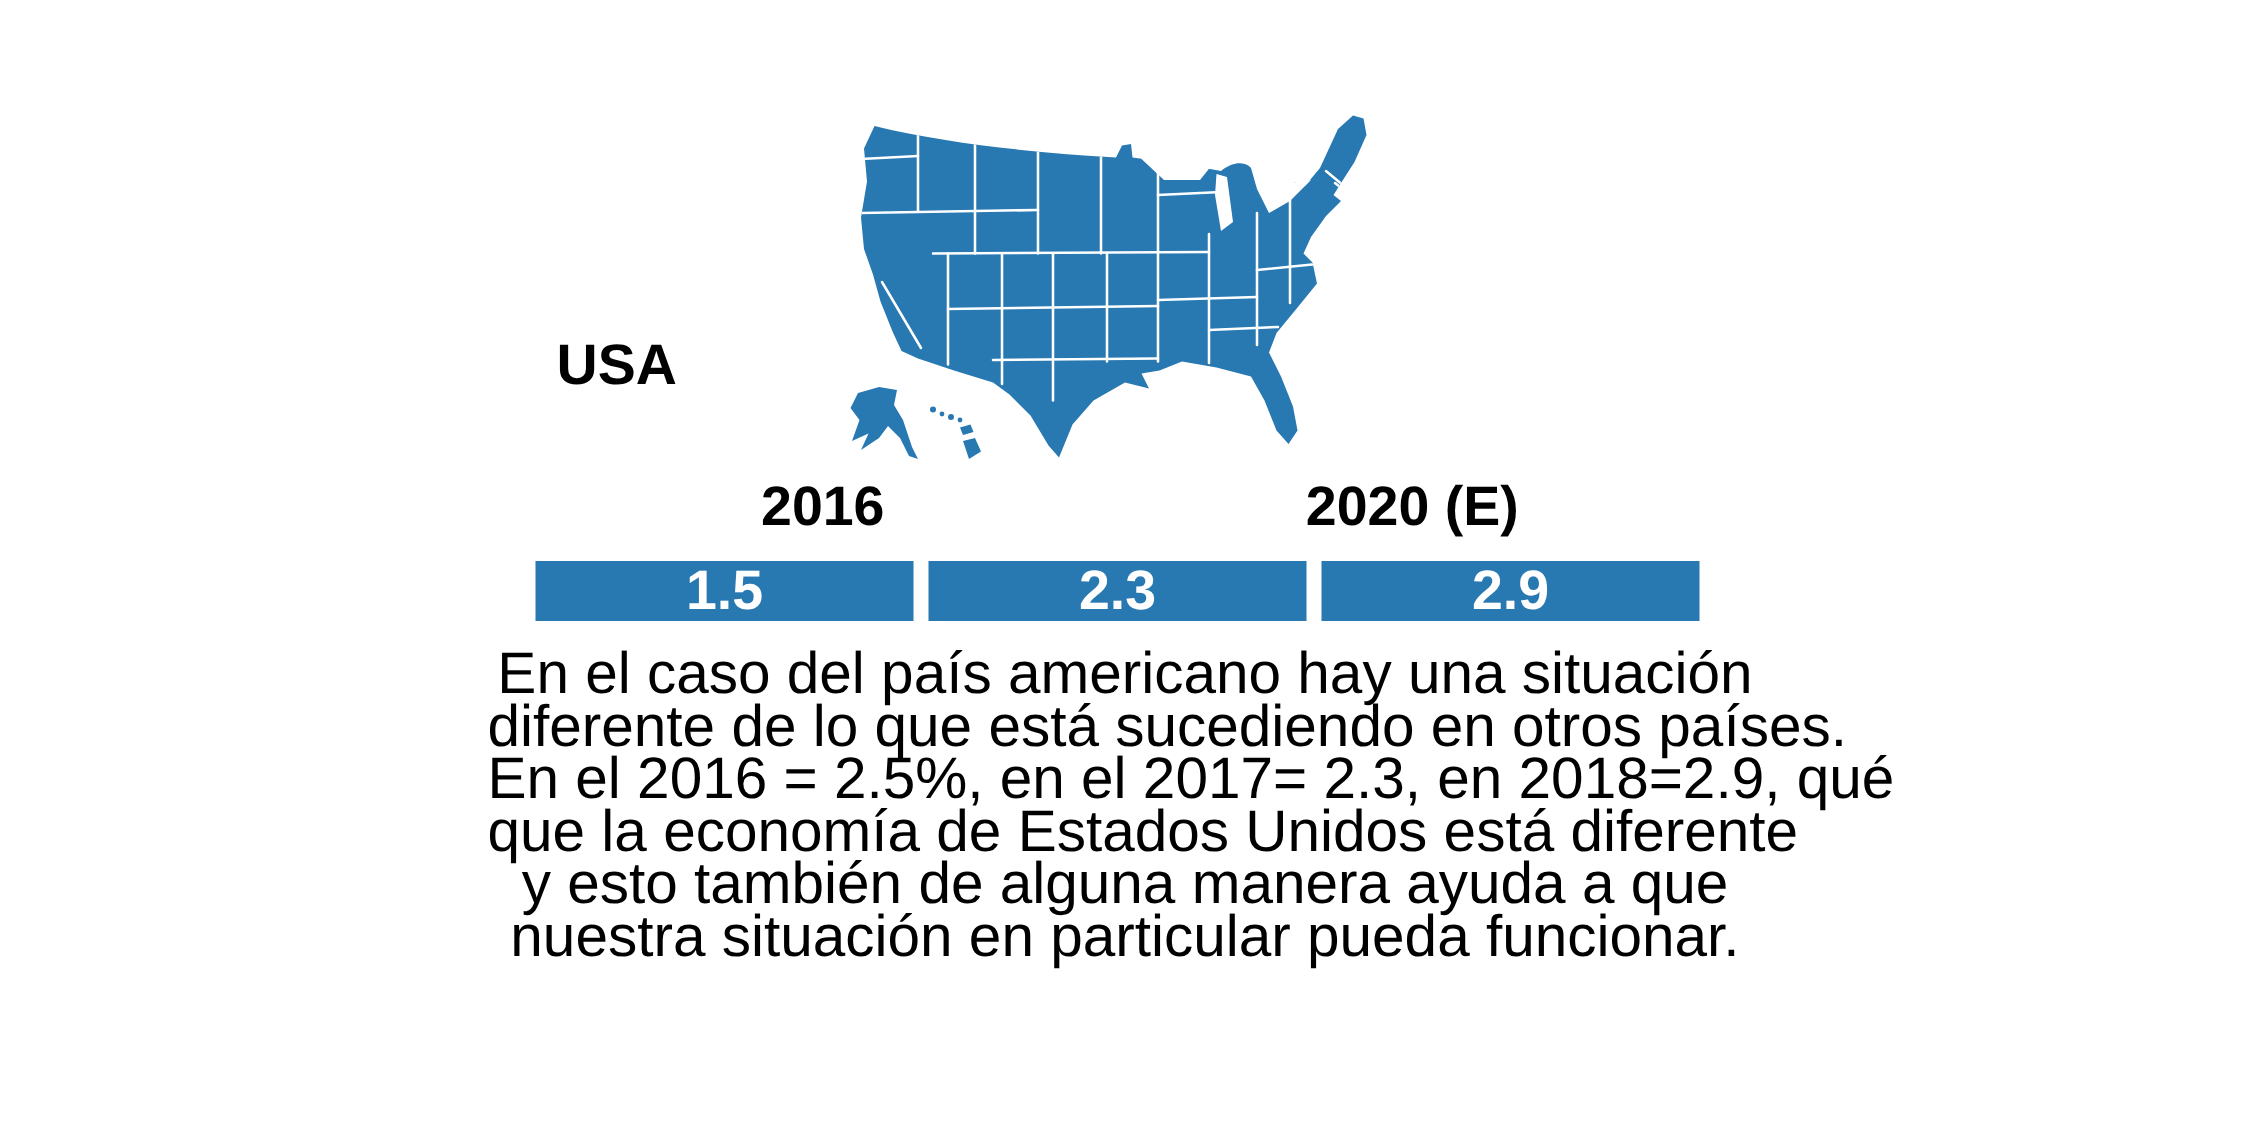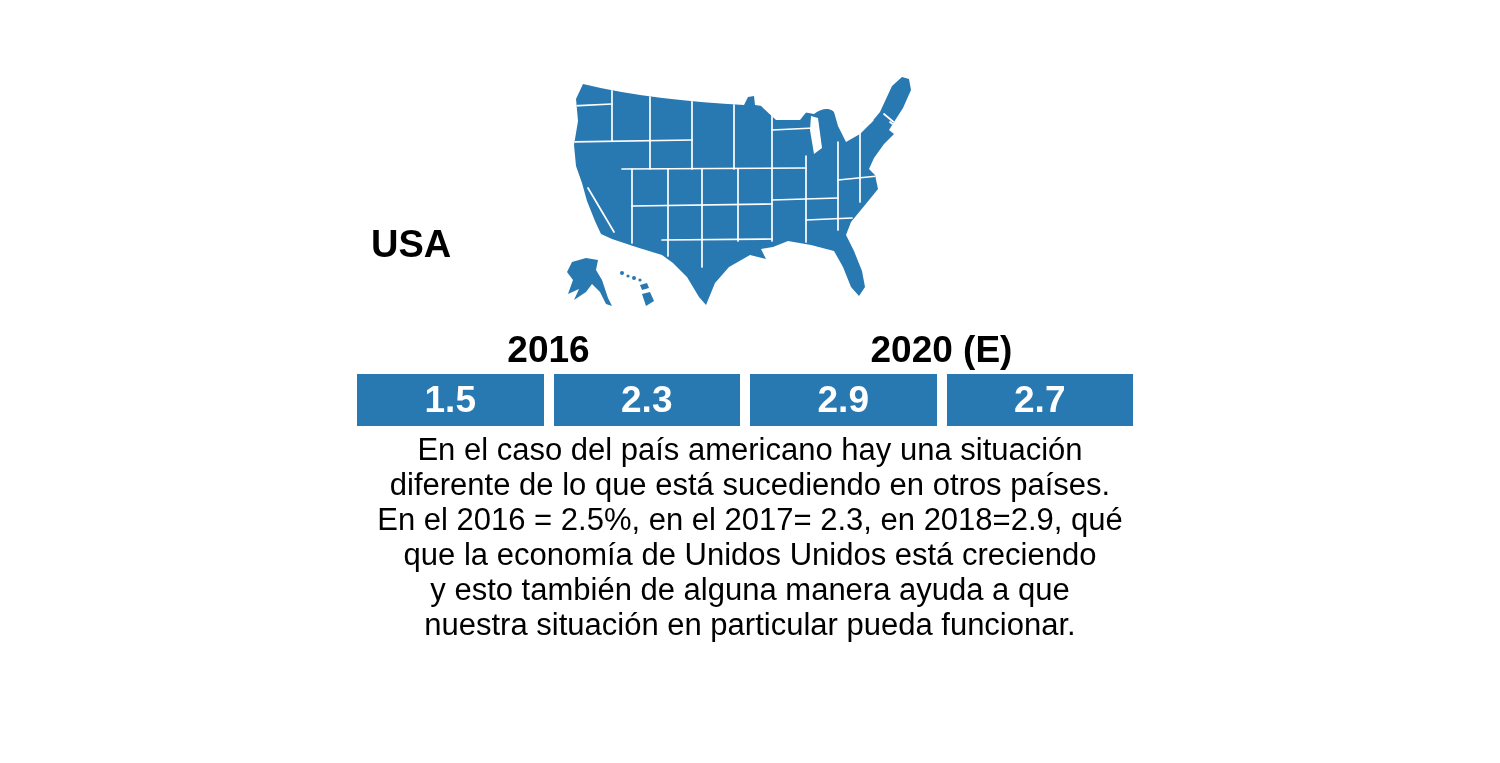--- a/index.html
+++ b/index.html
@@ -30,61 +30,61 @@
     left: 562px;
     top: 70px;
     width: 358px;
     height: 250px;
   }
   .map-wrap svg { display: block; width: 100%; height: 100%; }
 
   .year-row {
     position: absolute;
     left: 357px;
-    top: 331px;
+    top: 319px;
     width: 776px;
     display: flex;
     gap: 10px;
   }
   .year-cell {
     flex: 1 1 0;
     text-align: center;
     font-size: 37px;
     line-height: 38px;
     font-weight: bold;
     color: #000000;
     white-space: nowrap;
   }
   .bar-row {
     position: absolute;
     left: 357px;
     top: 374px;
     width: 776px;
-    height: 52px;
+    height: 40px;
     display: flex;
     gap: 10px;
   }
   .bar-cell {
     flex: 1 1 0;
     background: #2878B2;
     color: #ffffff;
     font-size: 37px;
     font-weight: bold;
     display: flex;
     align-items: center;
     justify-content: center;
   }
   .caption {
     position: absolute;
     left: 325px;
     top: 432px;
     width: 850px;
     text-align: center;
     color: #000000;
-    font-size: 31px;
+    font-size: 39px;
     line-height: 35px;
   }
   .caption .cap-line { white-space: nowrap; }
 </style>
 </head>
 <body>
 
 <div class="canvas">
 
   <div class="country-label">USA</div>
@@ -180,25 +180,24 @@
 
   <div class="year-row">
     <div class="year-cell">2016</div>
     <div class="year-cell">2020 (E)</div>
   </div>
 
   <div class="bar-row">
     <div class="bar-cell">1.5</div>
     <div class="bar-cell">2.3</div>
     <div class="bar-cell">2.9</div>
-    <div class="bar-cell">2.7</div>
   </div>
 
   <div class="caption">
     <div class="cap-line">En el caso del país americano hay una situación</div>
     <div class="cap-line">diferente de lo que está sucediendo en otros países.</div>
     <div class="cap-line">En el 2016 = 2.5%, en el 2017= 2.3, en 2018=2.9, qué</div>
-    <div class="cap-line">que la economía de Unidos Unidos está creciendo</div>
+    <div class="cap-line">que la economía de Estados Unidos está diferente</div>
     <div class="cap-line">y esto también de alguna manera ayuda a que</div>
     <div class="cap-line">nuestra situación en particular pueda funcionar.</div>
   </div>
 
 </div>
 
 </body></html>

